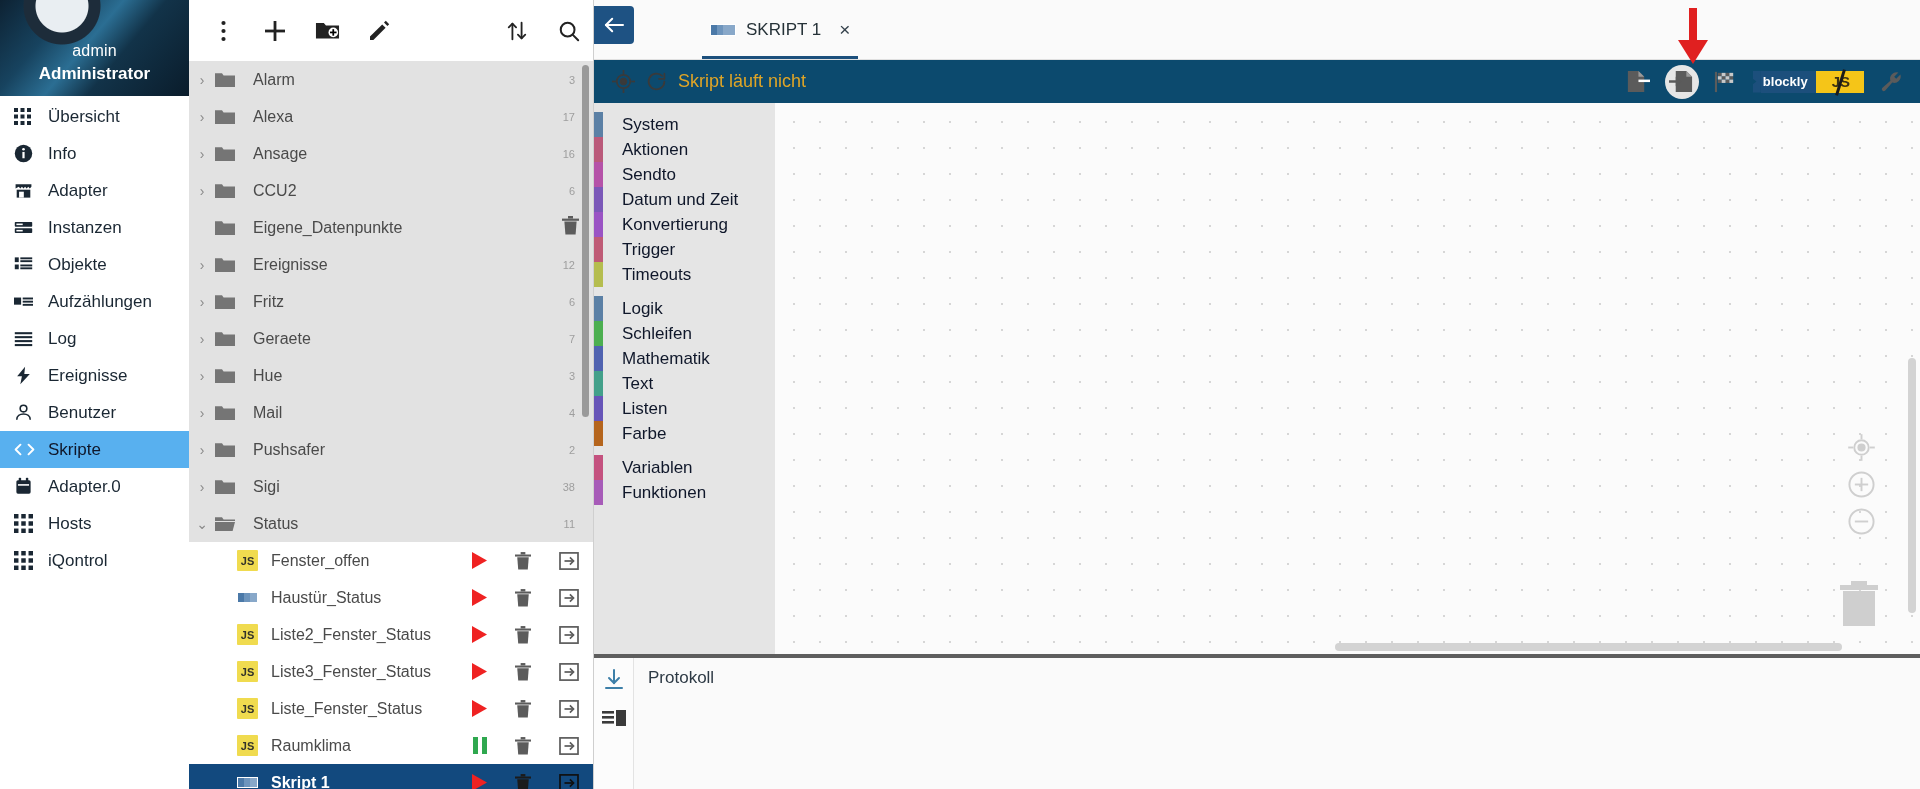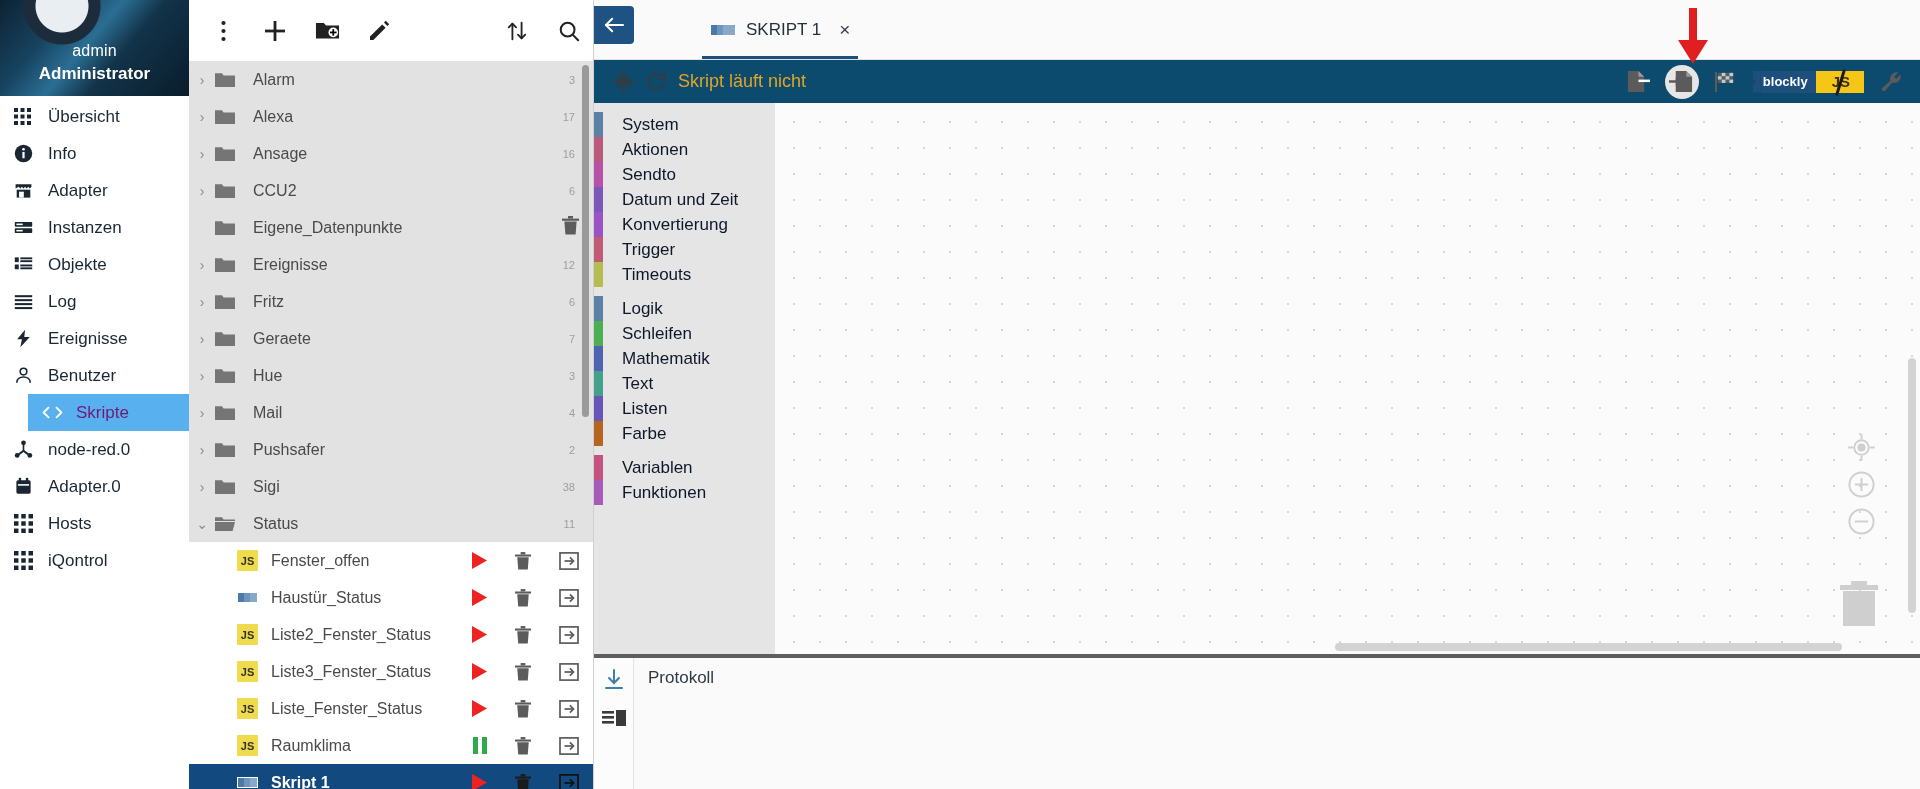--- a/index.html
+++ b/index.html
@@ -34,21 +34,21 @@
   }
   .nav-list { padding-top: 2px; }
   .nav-item {
     height: 37px; display: flex; align-items: center;
     padding-left: 14px; color: #1a2733; font-size: 17px; cursor: pointer;
   }
   .nav-item .nav-ico {
     width: 34px; flex: 0 0 34px; display: flex; align-items: center;
     justify-content: flex-start; color: #1a2733;
   }
-  .nav-item.active { background: #58b0ef; color: #701a75; margin-left: 28px; }
+  .nav-item.active { background: #58b0ef; color: #0f172a; }
   .nav-item.active .nav-ico { color: #fff; }
   .nav-label { white-space: nowrap; }
 
   
   #tree {
     flex: 0 0 405px; width: 405px; height: 789px;
     background: #e2e2e2; position: relative; overflow: hidden;
     border-right: 1px solid #cfcfcf;
   }
   .tree-toolbar {
@@ -283,20 +283,31 @@
               <rect x="1" y="12" width="5" height="6"></rect>
               <rect x="8" y="3" width="15" height="2.4"></rect>
               <rect x="8" y="6.6" width="15" height="2.4"></rect>
               <rect x="8" y="12" width="15" height="2.4"></rect>
               <rect x="8" y="15.6" width="15" height="2.4"></rect>
             </svg>
         </span>
         <span class="nav-label">Objekte</span>
       </div>
 
+      <div class="nav-item">
+        <span class="nav-ico">
+          <svg width="19" height="19" viewBox="0 0 24 24" fill="currentColor">
+              <rect x="0" y="7" width="9" height="9"></rect>
+              <rect x="11" y="7" width="13" height="2.4"></rect>
+              <rect x="11" y="11" width="13" height="2.4"></rect>
+              <rect x="11" y="15" width="13" height="2.4"></rect>
+            </svg>
+        </span>
+        <span class="nav-label">Aufzählungen</span>
+      </div>
 
       <div class="nav-item">
         <span class="nav-ico">
           <svg width="19" height="19" viewBox="0 0 24 24" fill="currentColor">
               <rect x="1" y="4" width="22" height="2.6"></rect>
               <rect x="1" y="9" width="22" height="2.6"></rect>
               <rect x="1" y="14" width="22" height="2.6"></rect>
               <rect x="1" y="19" width="22" height="2.6"></rect>
             </svg>
         </span>
@@ -325,32 +336,20 @@
       <div class="nav-item active">
         <span class="nav-ico">
           <svg width="21" height="19" viewBox="0 0 26 20" fill="none" stroke="currentColor" stroke-width="2.4" stroke-linecap="round" stroke-linejoin="round">
               <polyline points="8,4 2,10 8,16"></polyline>
               <polyline points="18,4 24,10 18,16"></polyline>
             </svg>
         </span>
         <span class="nav-label">Skripte</span>
       </div>
 
-      <div class="nav-item">
-        <span class="nav-ico">
-          <svg width="19" height="19" viewBox="0 0 24 24" fill="currentColor">
-              <circle cx="12" cy="3.6" r="3"></circle>
-              <circle cx="4" cy="19.5" r="3"></circle>
-              <circle cx="20" cy="19.5" r="3"></circle>
-              <rect x="11" y="5" width="2" height="8"></rect>
-              <path d="M12 12 L5 17.5 L6.6 19.4 L12 15 L17.4 19.4 L19 17.5 Z"></path>
-            </svg>
-        </span>
-        <span class="nav-label">node-red.0</span>
-      </div>
 
       <div class="nav-item">
         <span class="nav-ico">
           <svg width="19" height="19" viewBox="0 0 24 24" fill="currentColor">
               <rect x="3" y="4" width="18" height="17" rx="2"></rect>
               <rect x="6" y="1" width="3" height="5" rx="1"></rect>
               <rect x="15" y="1" width="3" height="5" rx="1"></rect>
               <rect x="5" y="9" width="14" height="2" fill="#fff"></rect>
             </svg>
         </span>

